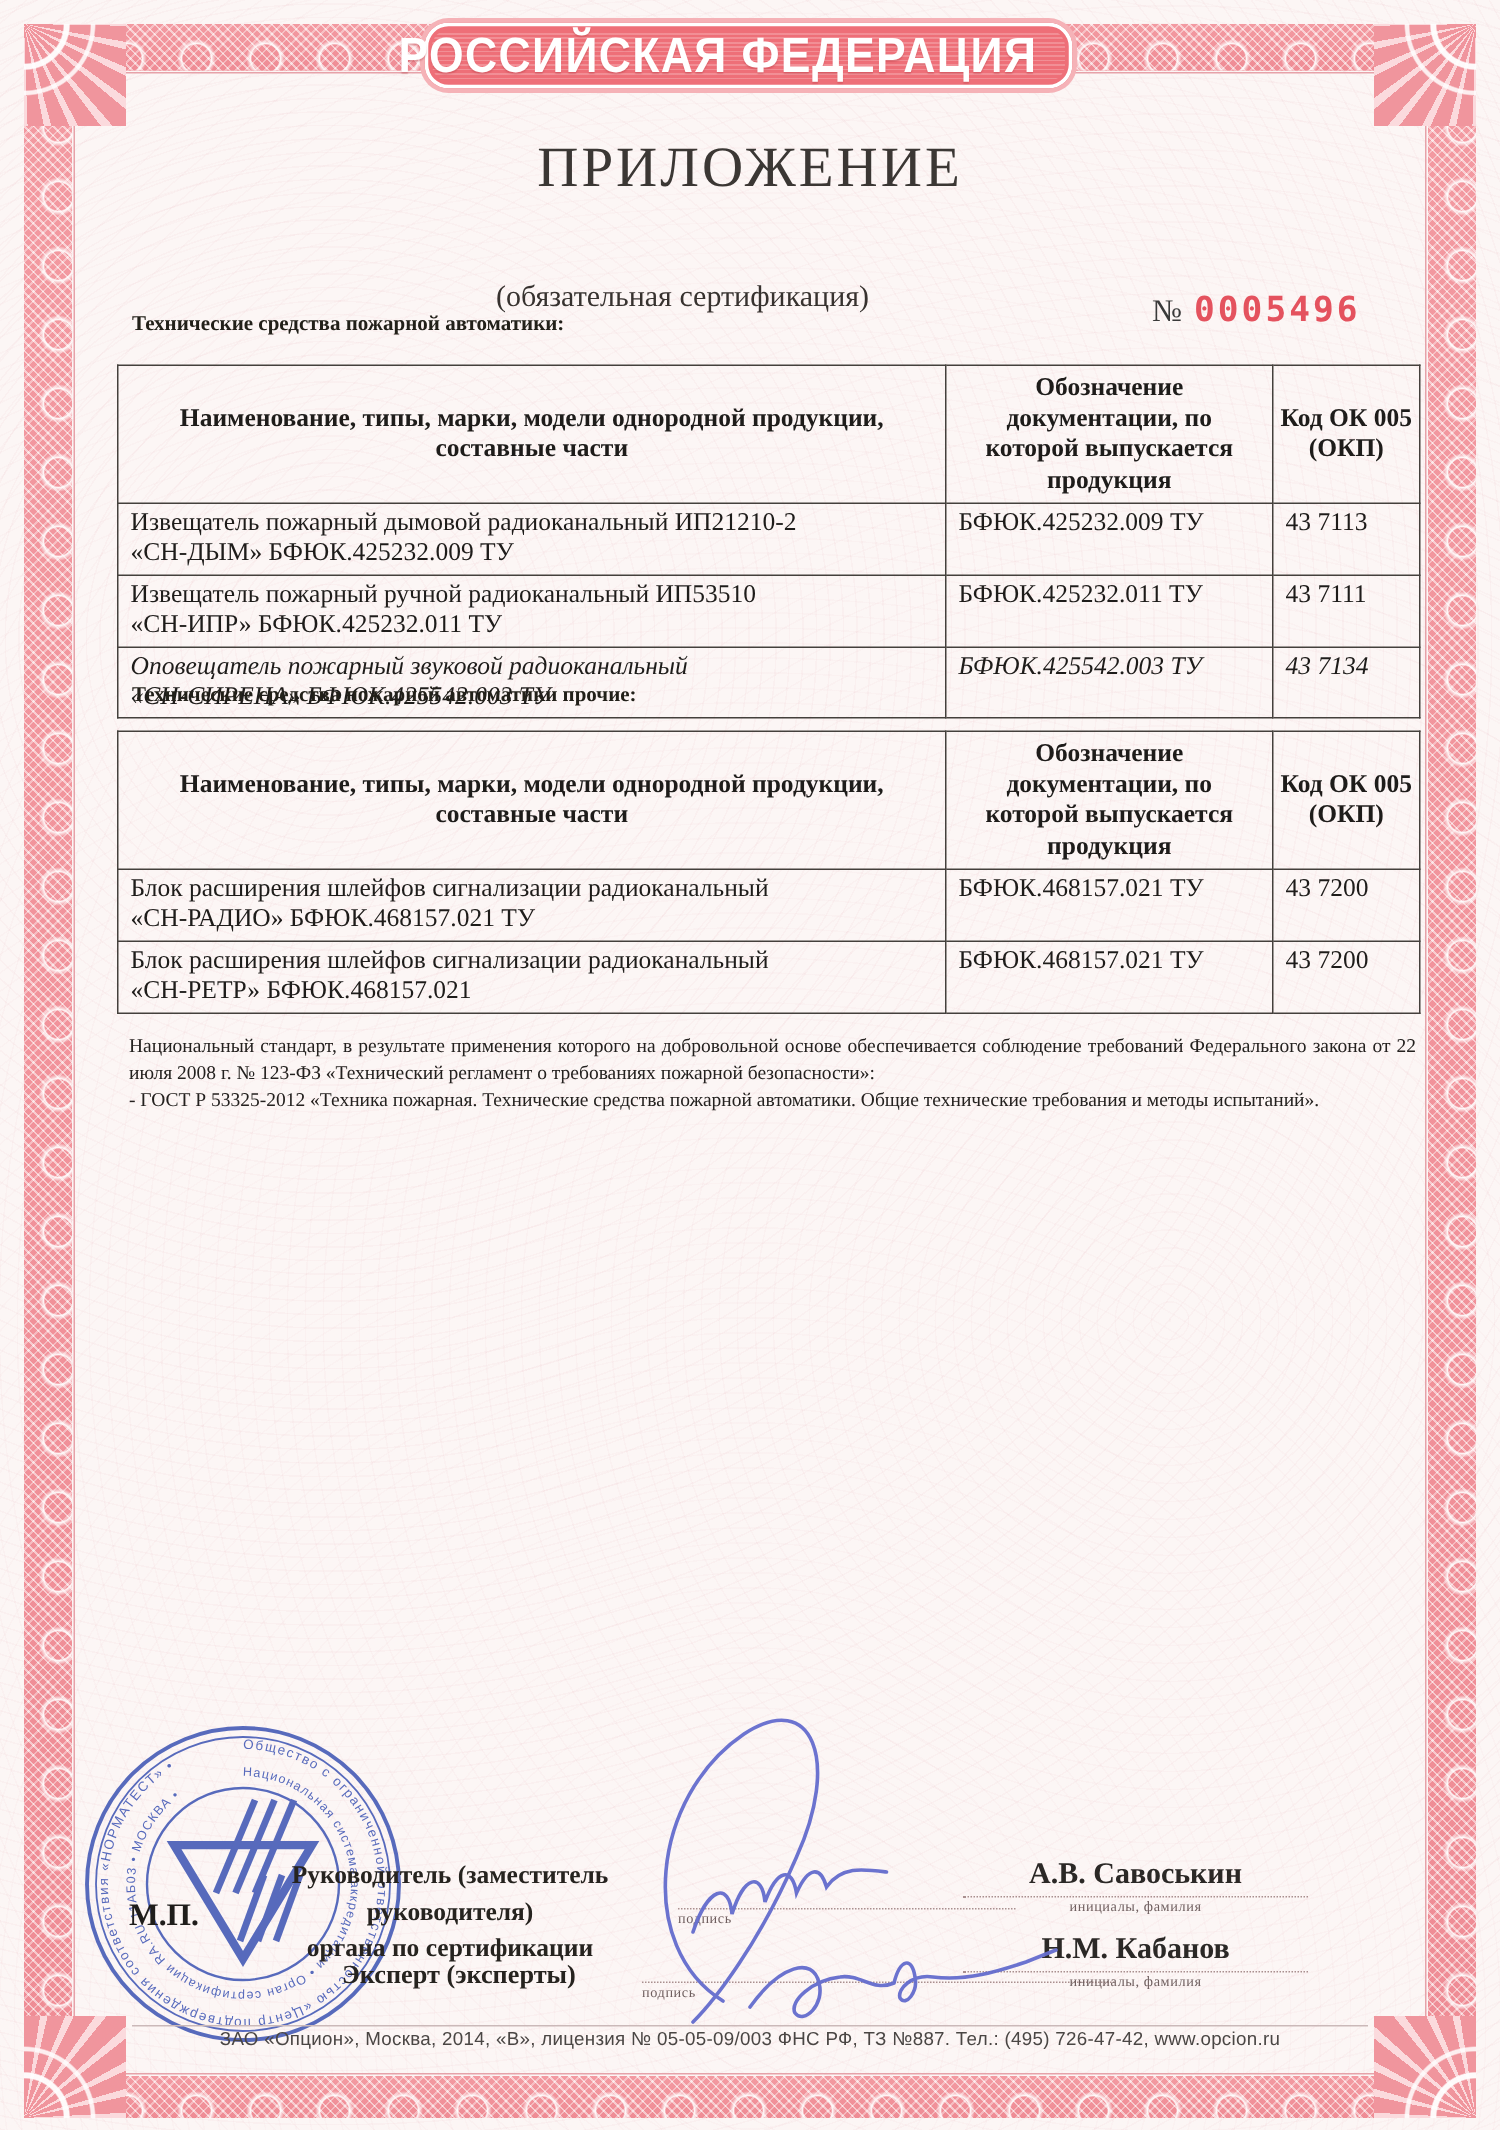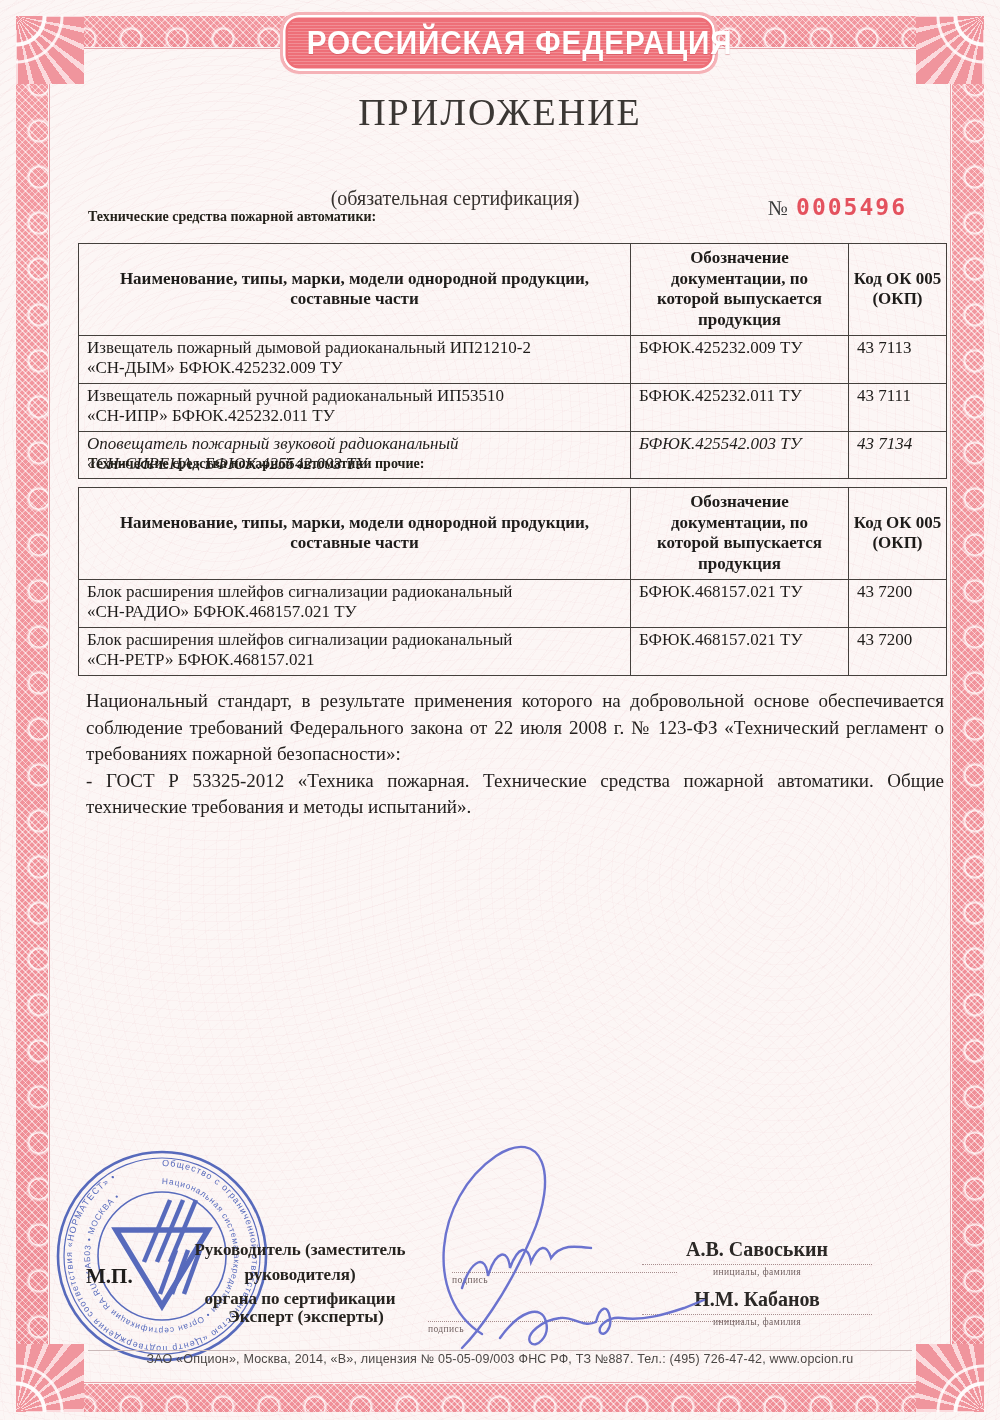--- a/index.html
+++ b/index.html
@@ -34,26 +34,26 @@
       repeating-conic-gradient(from 0deg at var(--ox) var(--oy), #f0959d 0deg 9deg, #fbdadd 9deg 13deg);
   }
   .corner-tl{left:16px;top:16px;--ox:0%;--oy:0%;}
   .corner-tr{right:16px;top:16px;--ox:100%;--oy:0%;}
   .corner-bl{left:16px;bottom:8px;--ox:0%;--oy:100%;}
   .corner-br{right:16px;bottom:8px;--ox:100%;--oy:100%;}
   .inner-outline{position:absolute;left:49px;right:49px;top:48px;bottom:37px;border:1px solid #e6a2a9;z-index:1;}
 
   
   .banner{
-    position:absolute;z-index:3;left:283px;top:15px;width:432px;height:56px;
+    position:absolute;z-index:3;left:283px;top:15px;width:432px;height:44px;
     background:#ee6f78;
     background-image:repeating-linear-gradient(0deg, rgba(255,255,255,.22) 0 1px, transparent 1px 3px);
     border-radius:16px;
     box-shadow:0 0 0 3px #f5b2b7, inset 0 0 0 2.5px #ffffff, inset 0 0 0 5px #ee6f78;
-    display:flex;align-items:center;justify-content:flex-start;
+    display:flex;align-items:center;justify-content:flex-end;
   }
   .banner span{
     font-family:"Liberation Sans",sans-serif;font-weight:700;font-size:33px;color:#fff;
     letter-spacing:1px;transform:scaleX(.9);white-space:nowrap;text-shadow:0 1px 1px rgba(180,60,70,.35);
   }
 
   
   .title{position:absolute;z-index:3;left:0;width:100%;top:90px;text-align:center;
     font-size:38px;letter-spacing:2px;color:#3b3734;}
   .subtitle{position:absolute;z-index:3;left:0;width:100%;top:150px;text-align:center;font-size:23px;color:#37322f;letter-spacing:.5px;}
@@ -74,21 +74,21 @@
   table.products col.c1{width:552px;} table.products col.c2{width:218px;} table.products col.c3{width:98px;}
   table.products th,table.products td{border:1.5px solid #44403c;vertical-align:middle;}
   table.products th{font-weight:700;text-align:center;line-height:1.22;padding:4px 12px;}
   table.products th.code-h{padding:4px 2px;}
   table.products td{padding:2px 8px 4px 8px;line-height:1.2;vertical-align:top;}
   table.products td .l{display:block;}
   td.doc-cell{padding-left:12px;}
   td.code-cell{padding-left:9px;}
 
   
-  .standards{position:absolute;z-index:3;left:86px;top:688px;width:858px;font-size:19px;line-height:1.4;text-align:justify;color:#24211f;}
+  .standards{position:absolute;z-index:3;left:86px;top:688px;width:858px;font-size:13px;line-height:1.4;text-align:justify;color:#24211f;}
   .standards p{margin:0;}
 
   
   .stamp{position:absolute;z-index:3;left:52px;top:1146px;width:220px;height:220px;opacity:.92;}
   .mp{position:absolute;z-index:4;left:86px;top:1264px;font-size:21px;font-weight:600;color:#1f1d1b;}
   .role-head{position:absolute;z-index:4;left:150px;top:1238px;width:300px;text-align:center;font-weight:700;font-size:17px;line-height:1.45;color:#26231f;}
   .role-expert{position:absolute;z-index:4;left:228px;top:1306px;font-weight:700;font-size:17.5px;color:#26231f;}
   .sigline{position:absolute;z-index:3;text-align:left;}
   .sigline .rule{border-bottom:1.5px dotted #a98f8f;height:0;}
   .caption{font-size:9.5px;color:#6f5f5f;letter-spacing:.4px;padding-top:2px;font-family:Liberation Serif, serif;}

